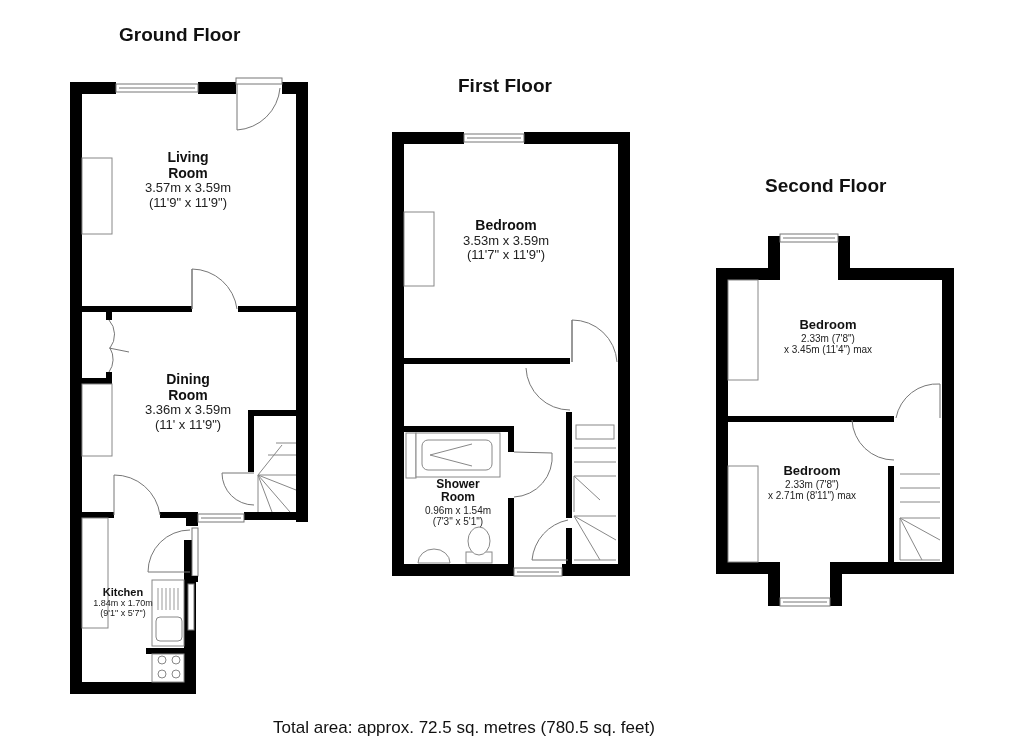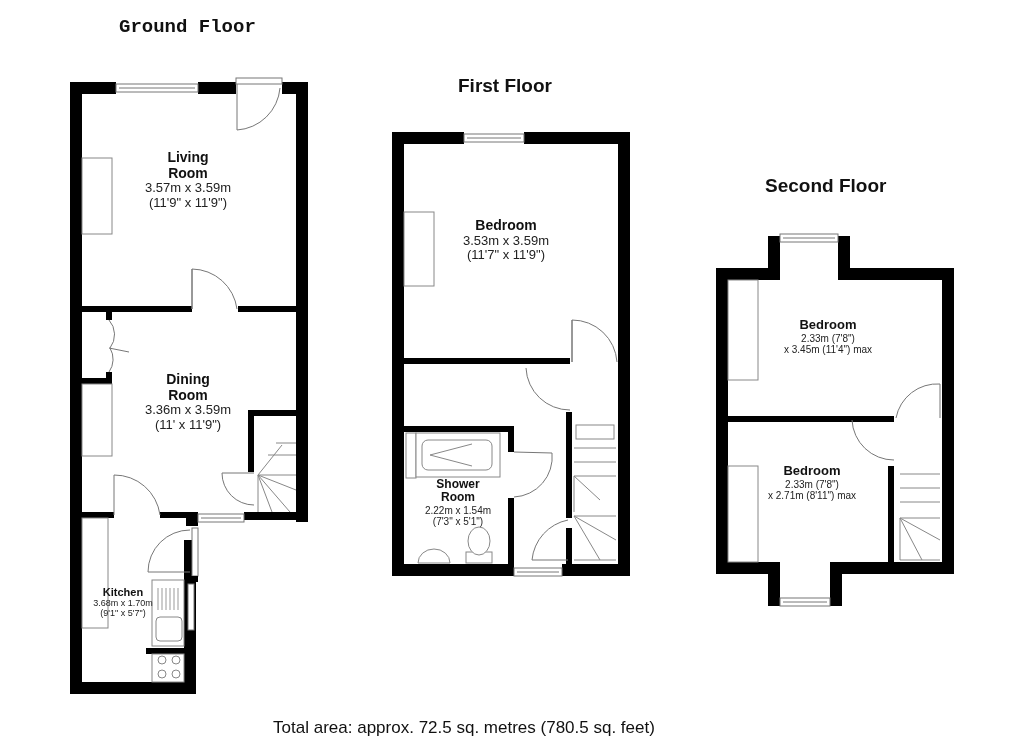--- a/index.html
+++ b/index.html
@@ -9,21 +9,21 @@
   .label { position:absolute; text-align:center; line-height:1.12; transform:translateX(-50%); white-space:nowrap; }
   .label .name { font-weight:bold; font-size:14px; display:block; }
   .label .dim { font-size:13px; display:block; color:#222; }
   .label.small .name { font-size:11px; }
   .label.small .dim { font-size:9px; }
   .total { position:absolute; left:0; width:928px; top:718px; text-align:center; font-size:17px; color:#111; }
 </style>
 </head>
 <body>
 
-<div class="floor-title" style="left:119px; top:16px;font-family:Liberation Mono, monospace;">Ground Floor</div>
+<div class="floor-title" style="left:119px; top:24px;">Ground Floor</div>
 <div class="floor-title" style="left:458px; top:75px;">First Floor</div>
 <div class="floor-title" style="left:765px; top:175px;">Second Floor</div>
 
 <svg class="plan" width="1024" height="744" viewBox="0 0 1024 744">
 
   <g>
 
     <rect x="70" y="82" width="12" height="612" fill="#000"></rect>
     <rect x="70" y="82" width="46" height="12" fill="#000"></rect>
     <rect x="198" y="82" width="38" height="12" fill="#000"></rect>
@@ -189,33 +189,33 @@
   <span class="dim">(11'9" x 11'9")</span>
 </div>
 <div class="label" style="left:188px; top:372px;">
   <span class="name">Dining</span>
   <span class="name">Room</span>
   <span class="dim">3.36m x 3.59m</span>
   <span class="dim">(11' x 11'9")</span>
 </div>
 <div class="label small" style="left:123px; top:586px;">
   <span class="name">Kitchen</span>
-  <span class="dim">3.68m x 1.70m</span>
+  <span class="dim">1.84m x 1.70m</span>
   <span class="dim">(9'1" x 5'7")</span>
 </div>
 
 <div class="label" style="left:506px; top:218px;">
   <span class="name">Bedroom</span>
   <span class="dim">3.53m x 3.59m</span>
   <span class="dim">(11'7" x 11'9")</span>
 </div>
 <div class="label small" style="left:458px; top:478px;">
   <span class="name" style="font-size:12px">Shower</span>
   <span class="name" style="font-size:12px">Room</span>
-  <span class="dim" style="font-size:10px">2.22m x 1.54m</span>
+  <span class="dim" style="font-size:10px">0.96m x 1.54m</span>
   <span class="dim" style="font-size:10px">(7'3" x 5'1")</span>
 </div>
 
 <div class="label" style="left:828px; top:318px;">
   <span class="name" style="font-size:13px">Bedroom</span>
   <span class="dim" style="font-size:10px">2.33m (7'8")</span>
   <span class="dim" style="font-size:10px">x 3.45m (11'4") max</span>
 </div>
 <div class="label" style="left:812px; top:464px;">
   <span class="name" style="font-size:13px">Bedroom</span>

